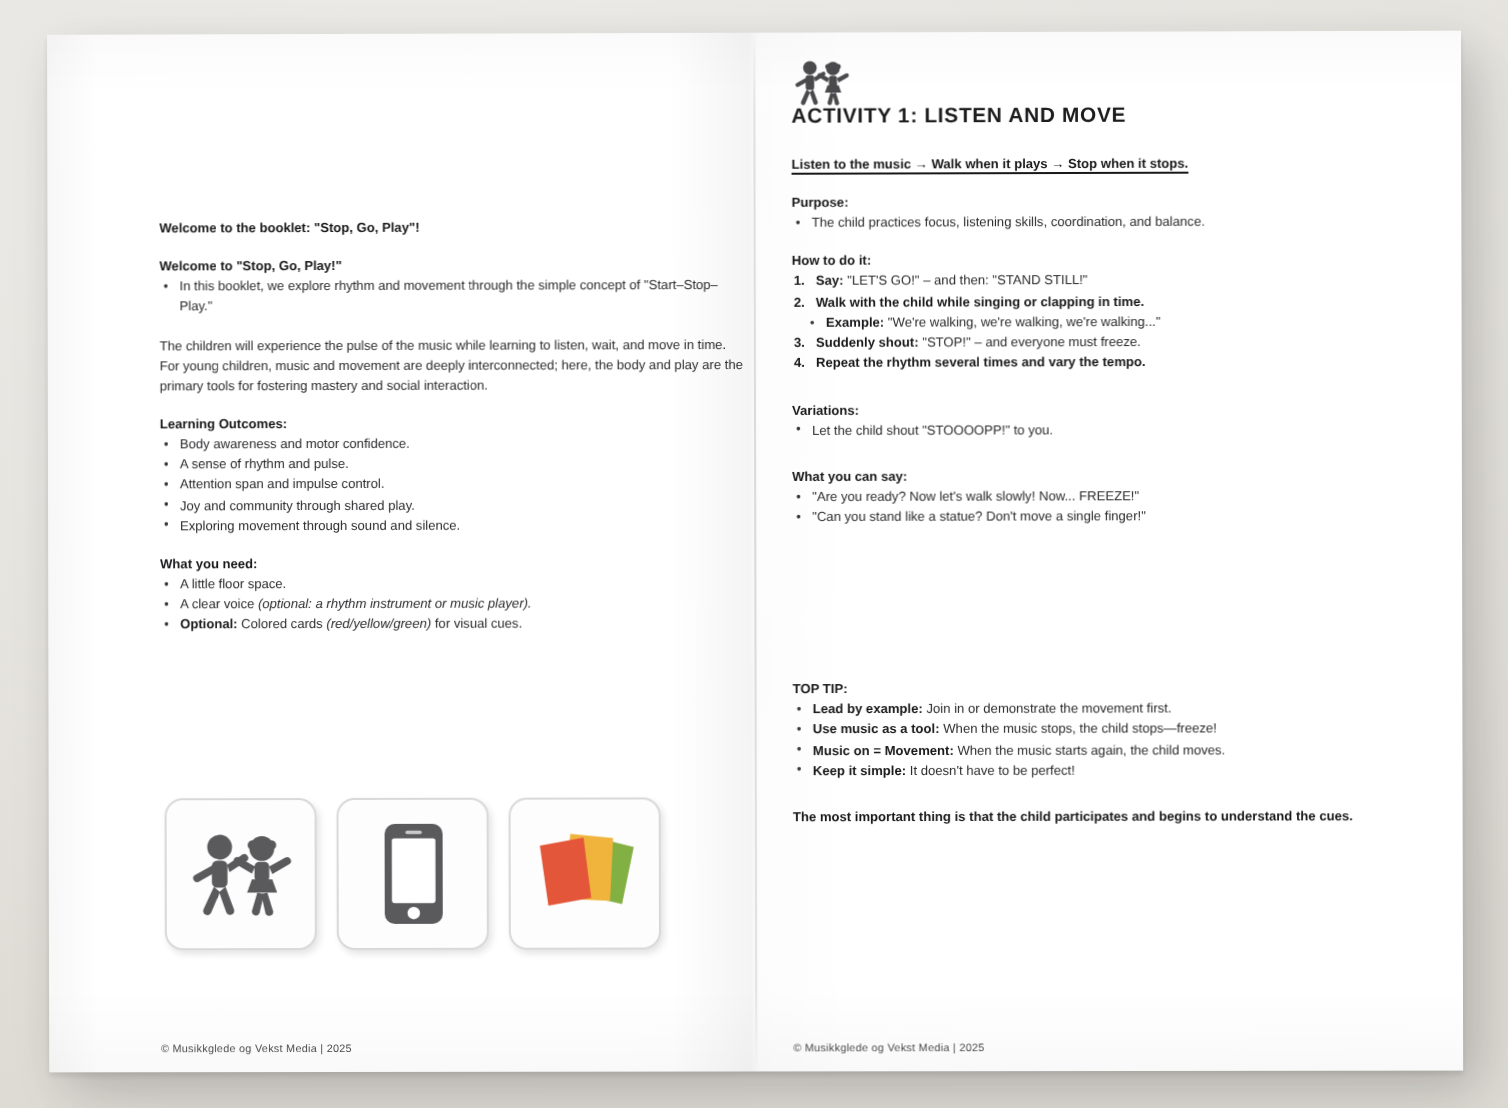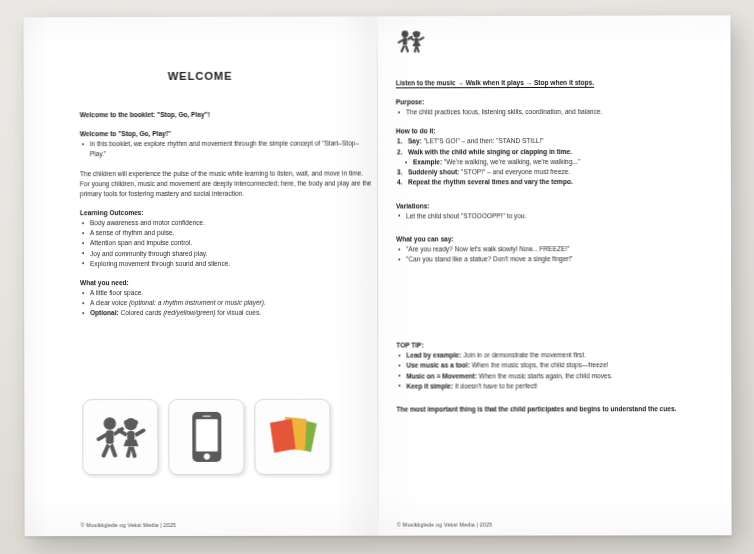--- a/index.html
+++ b/index.html
@@ -146,21 +146,20 @@
 </style>
 </head>
 <body>
 
 <div id="spread">
   <div class="spine"></div>
 
   <div class="page">
     <div class="page-inner">
 
-      <h1 class="page-title" style="position:absolute; left:0; top:53px; width:100%;">WELCOME</h1>
 
       <div style="position:absolute; left:56px; top:93px; width:292px;">
 
         <p class="para body-txt bold">Welcome to the booklet: "Stop, Go, Play"!</p>
 
         <div class="gap-m"></div>
 
         <p class="para body-txt bold">Welcome to "Stop, Go, Play!"</p>
         <ul class="bul">
           <li>In this booklet, we explore rhythm and movement through the simple concept of "Start–Stop–Play."</li>
@@ -269,20 +268,21 @@
           <path d="M43.8 7.2 a2.4 2.4 0 0 0-2.6-2.1 l-0.6 4.6 a2.4 2.4 0 0 0 3.2-2.5 Z"></path>
           <rect x="32.9" y="15.9" width="7.4" height="10" rx="2.4"></rect>
           <path d="M31.6 24.6 h10.2 l2.4 6.6 h-15 Z"></path>
           <path d="M33.2 18.2 L25.2 13.6 a1.9 1.9 0 0 0-2 3.2 l8.4 5 Z"></path>
           <path d="M40.2 18.2 L48.3 13.8 a1.9 1.9 0 0 1 1.9 3.3 l-8.4 4.9 Z"></path>
           <path d="M34.3 31.2 L31.6 40.4 a2 2 0 0 0 3.8 1.1 L37.6 32 Z"></path>
           <path d="M39.3 31.2 L42.2 40.6 a2 2 0 0 1-3.8 1.1 L36.2 32 Z"></path>
         </svg>
       </span>
 
+      <h2 class="act-title" style="position:absolute; left:19px; top:37px;">ACTIVITY 1: LISTEN AND MOVE</h2>
 
       <div style="position:absolute; left:19px; top:62px; width:300px;">
 
         <p class="para body-txt bold underline">Listen to the music → Walk when it plays → Stop when it stops.</p>
 
         <div class="gap-m"></div>
 
         <p class="para body-txt bold">Purpose:</p>
         <ul class="bul">
           <li>The child practices focus, listening skills, coordination, and balance.</li>

